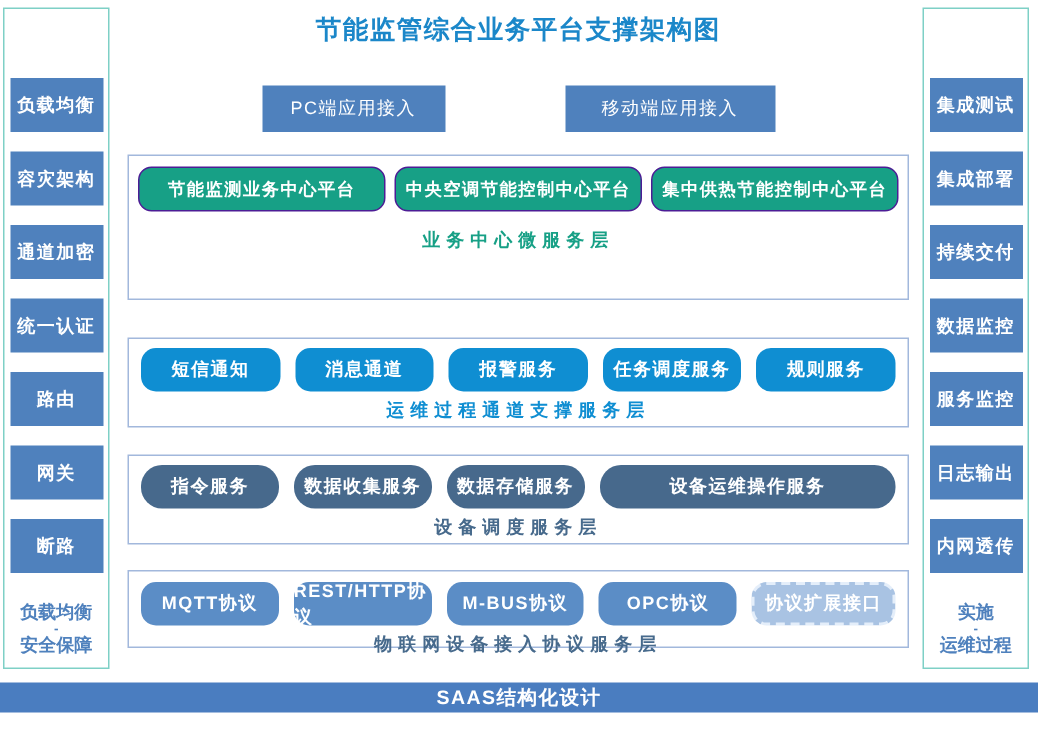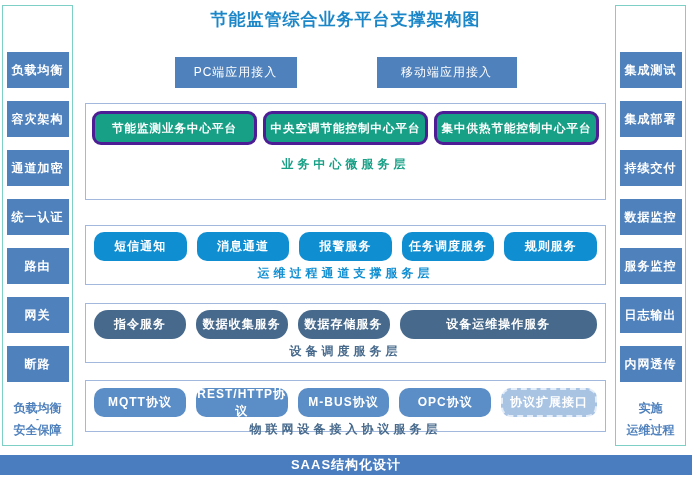--- a/index.html
+++ b/index.html
@@ -36,22 +36,22 @@
   .section{position:absolute;left:85px;width:521px;border:1px solid var(--section-border);
            box-sizing:border-box;background:#fff;}
   .s1{top:103px;height:97px;padding:7px 6px 0;}
   .s2{top:225px;height:60px;padding:6px 8px 0;}
   .s3{top:303px;height:60px;padding:6px 8px 0;}
   .s4{top:380px;height:52px;padding:7px 8px 12px;}
   .prow{display:flex;gap:6px;margin-bottom:11px;}
   .prow:nth-child(2){margin-bottom:0;}
   .pill{flex:1;height:30px;border-radius:9px;display:flex;align-items:center;
         justify-content:center;color:#fff;font-size:11.5px;font-weight:bold;letter-spacing:1px;}
-  .pill.green{background:var(--green-pill);border:3px solid #4c1d95;height:28px;}
-  .prow2{display:flex;gap:10px;text-align:center;}
+  .pill.green{background:var(--green-pill);border:1px solid #4c1d95;height:28px;}
+  .prow2{display:flex;gap:10px;}
   .pill.blue{background:var(--blue-pill);height:29px;border-radius:10px;font-size:12px;}
   .pill.slate{background:var(--slate-pill);height:29px;border-radius:14px;font-size:12px;}
   .pill.slate.wide{flex:2.15;}
   .pill.proto{background:var(--protocol-pill);height:29px;border-radius:10px;font-size:12px;}
   .pill.ext{background:var(--protocol-ext-pill);border:2px dashed #e4eefa;height:25px;}
   .slabel{text-align:center;font-size:12px;font-weight:bold;letter-spacing:4px;margin-top:4px;}
   .slabel.green{color:var(--green-label);}
   .slabel.blue{color:var(--blue-label);}
   .slabel.slate{color:var(--slate-label);}
   

